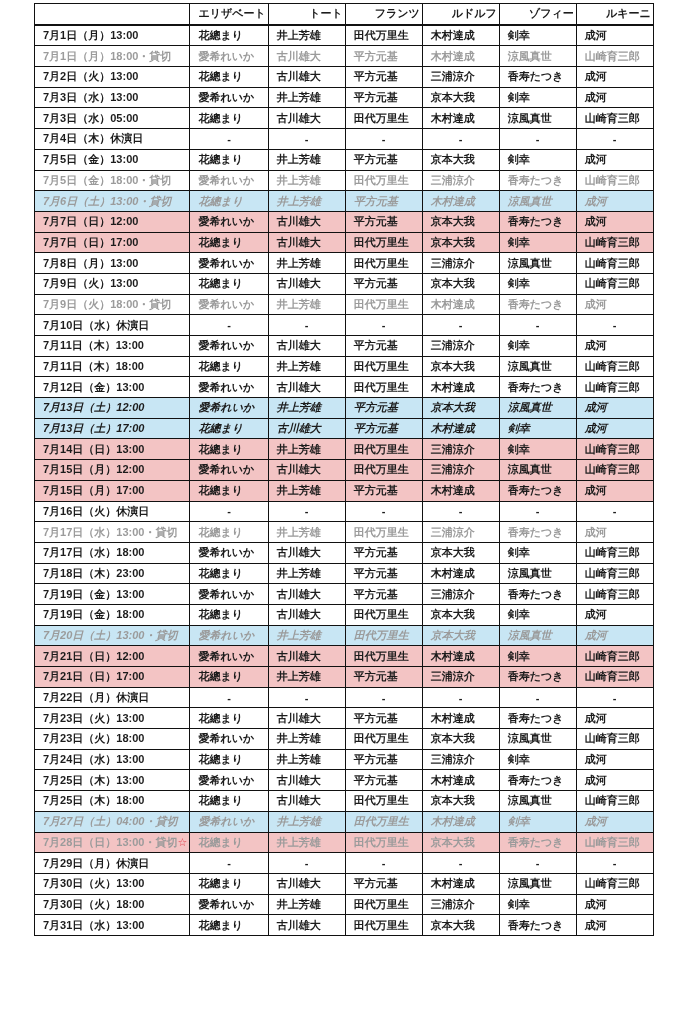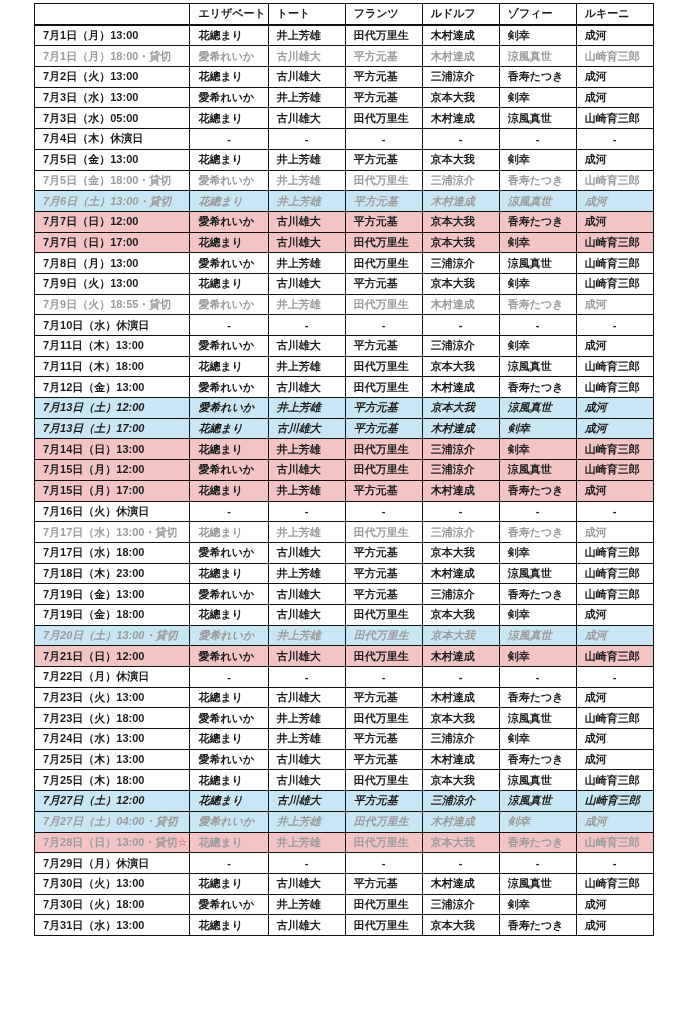--- a/index.html
+++ b/index.html
@@ -21,21 +21,21 @@
     height: 19.7px;
     font-size: 11px;
     font-weight: bold;
     color: #1c1c1c;
     text-align: left;
     padding: 0 2px 0 8px;
     overflow: hidden;
     white-space: nowrap;
     vertical-align: middle;
   }
-  thead th { border-bottom-width: 2px; }
+  thead th { border-bottom-width: 2px; text-align: right; }
   col.date-col { width: 148px; }
   col.cast-col { width: 77px; }
   tr.sat, tr.sat-charter { background: var(--sat-bg, #c8e6f4); font-style: italic; }
   tr.sun, tr.sun-charter { background: var(--sun-bg, #f3c4c4); }
   tr.charter td, tr.sat-charter td, tr.sun-charter td { color: var(--charter-text, #9b9b9b); }
   tr.rest td:not(.date) { text-align: center; padding: 0; }
   span.star { color: var(--star-color, #e5424f); }
 </style>
 </head>
 <body>
@@ -173,21 +173,21 @@
       <tr class="normal">
         <td class="date">7月9日（火）13:00</td>
         <td>花總まり</td>
         <td>古川雄大</td>
         <td>平方元基</td>
         <td>京本大我</td>
         <td>剣幸</td>
         <td>山崎育三郎</td>
       </tr>
       <tr class="charter">
-        <td class="date">7月9日（火）18:55・貸切</td>
+        <td class="date">7月9日（火）18:00・貸切</td>
         <td>愛希れいか</td>
         <td>井上芳雄</td>
         <td>田代万里生</td>
         <td>木村達成</td>
         <td>香寿たつき</td>
         <td>成河</td>
       </tr>
       <tr class="rest">
         <td class="date">7月10日（水）休演日</td>
         <td>-</td>
@@ -334,20 +334,29 @@
       </tr>
       <tr class="sun">
         <td class="date">7月21日（日）12:00</td>
         <td>愛希れいか</td>
         <td>古川雄大</td>
         <td>田代万里生</td>
         <td>木村達成</td>
         <td>剣幸</td>
         <td>山崎育三郎</td>
       </tr>
+      <tr class="sun">
+        <td class="date">7月21日（日）17:00</td>
+        <td>花總まり</td>
+        <td>井上芳雄</td>
+        <td>平方元基</td>
+        <td>三浦涼介</td>
+        <td>香寿たつき</td>
+        <td>山崎育三郎</td>
+      </tr>
       <tr class="rest">
         <td class="date">7月22日（月）休演日</td>
         <td>-</td>
         <td>-</td>
         <td>-</td>
         <td>-</td>
         <td>-</td>
         <td>-</td>
       </tr>
       <tr class="normal">
@@ -385,29 +394,20 @@
         <td>木村達成</td>
         <td>香寿たつき</td>
         <td>成河</td>
       </tr>
       <tr class="normal">
         <td class="date">7月25日（木）18:00</td>
         <td>花總まり</td>
         <td>古川雄大</td>
         <td>田代万里生</td>
         <td>京本大我</td>
-        <td>涼風真世</td>
-        <td>山崎育三郎</td>
-      </tr>
-      <tr class="sat">
-        <td class="date">7月27日（土）12:00</td>
-        <td>花總まり</td>
-        <td>古川雄大</td>
-        <td>平方元基</td>
-        <td>三浦涼介</td>
         <td>涼風真世</td>
         <td>山崎育三郎</td>
       </tr>
       <tr class="sat-charter">
         <td class="date">7月27日（土）04:00・貸切</td>
         <td>愛希れいか</td>
         <td>井上芳雄</td>
         <td>田代万里生</td>
         <td>木村達成</td>
         <td>剣幸</td>

